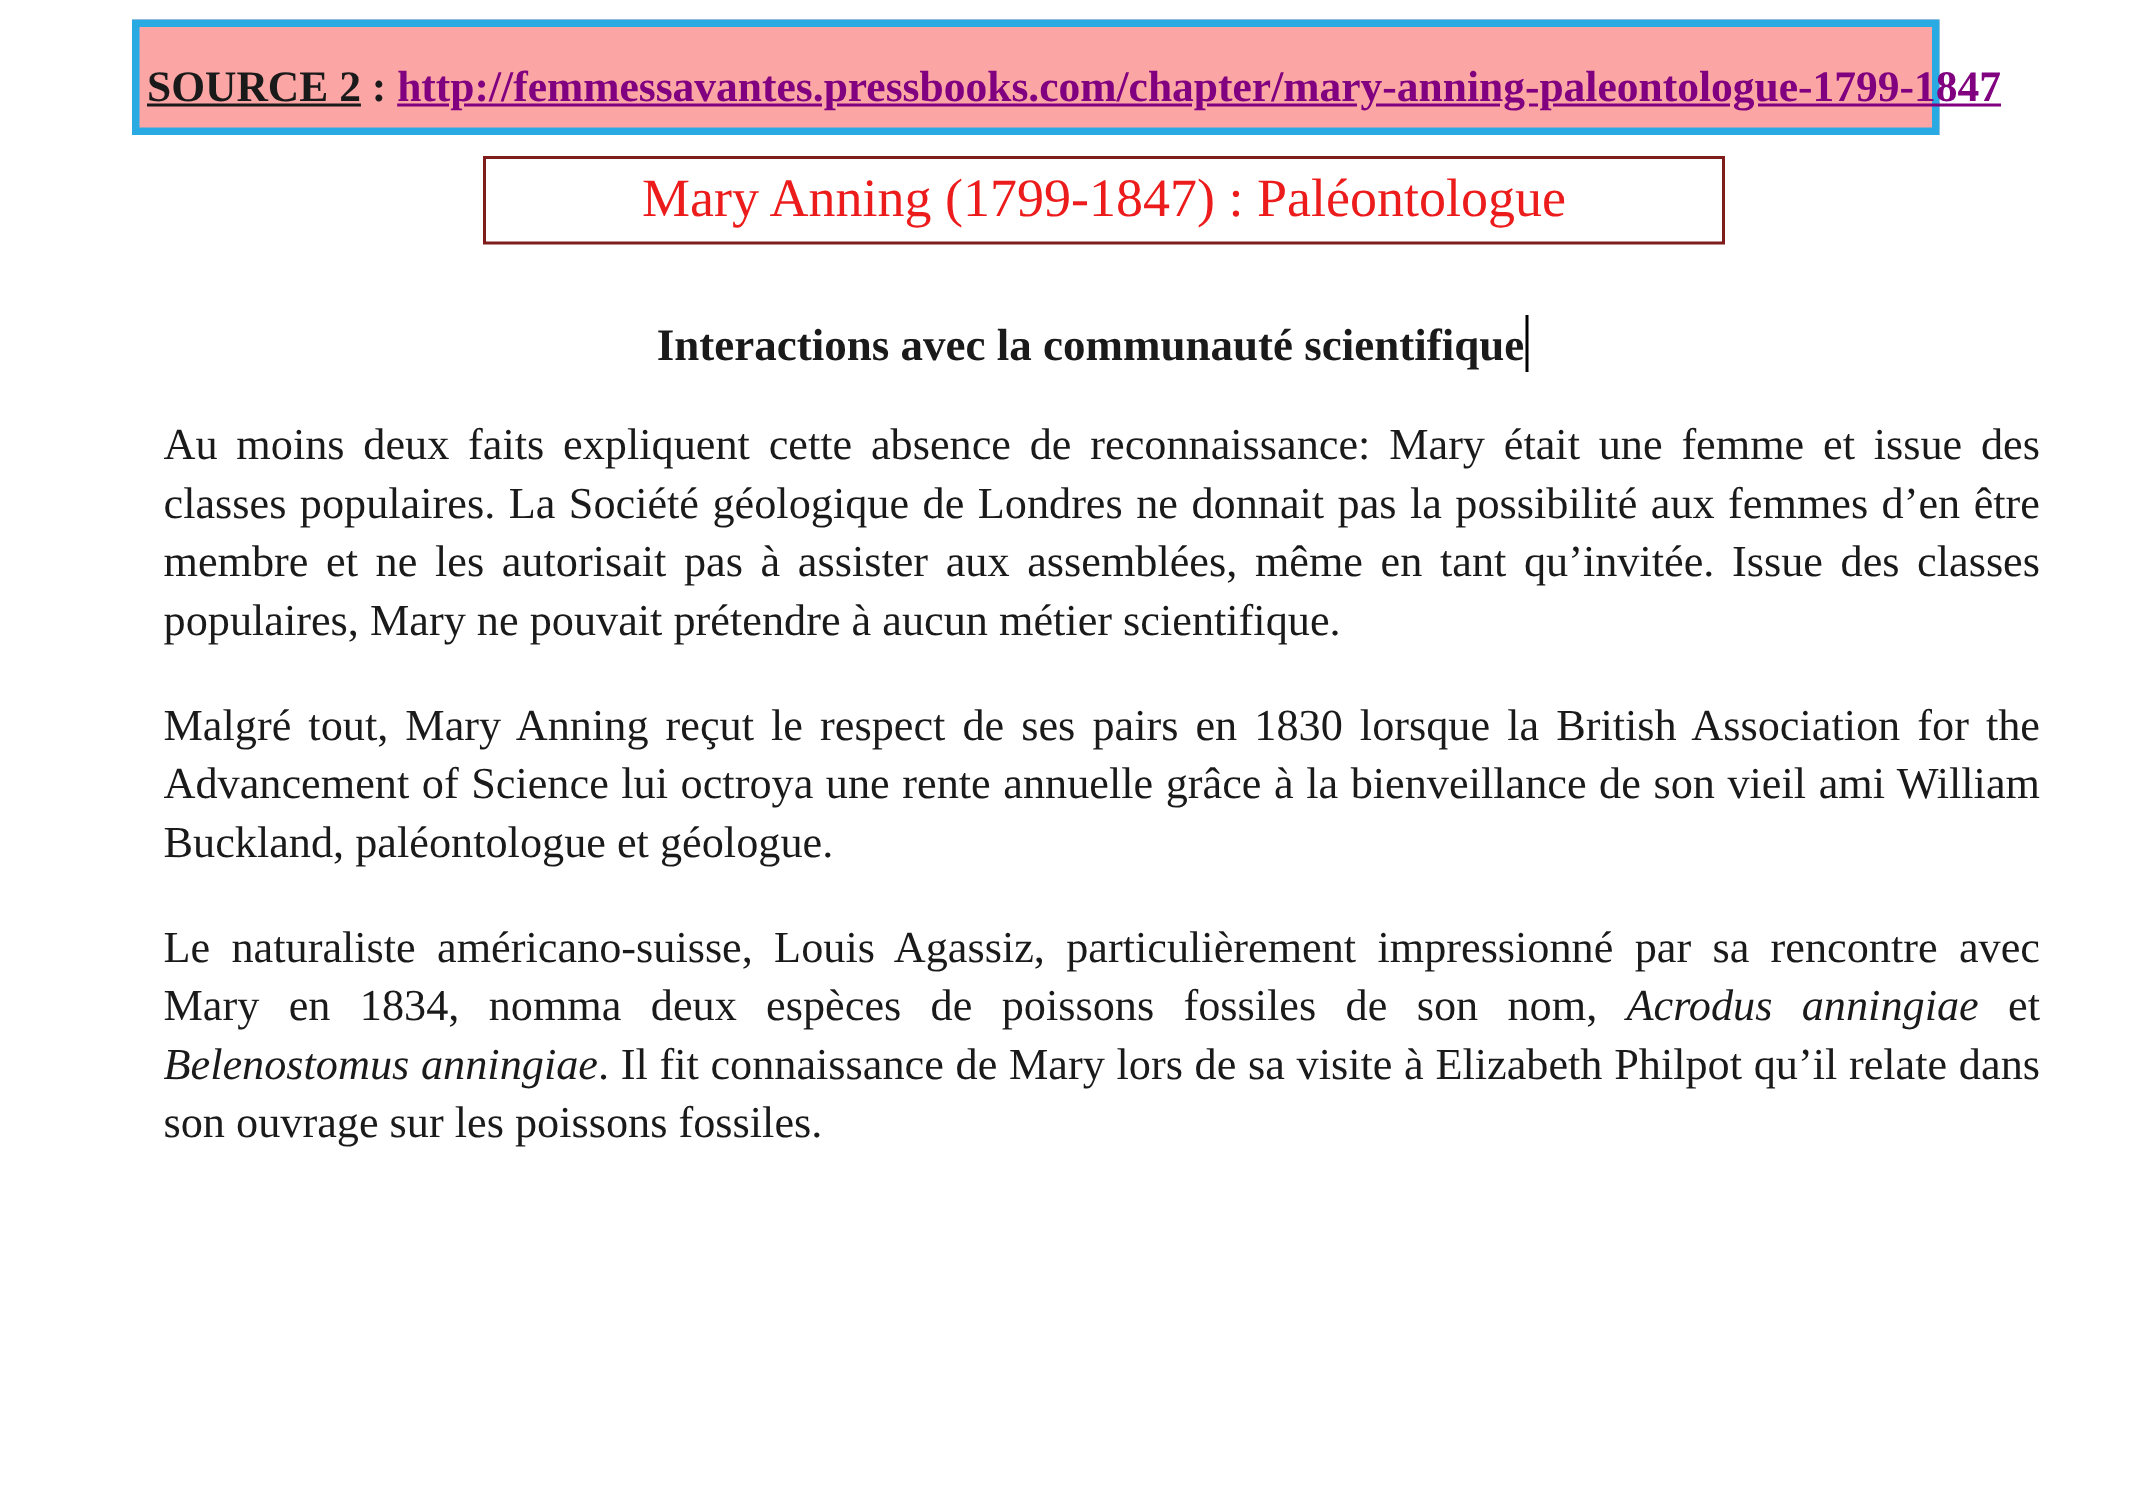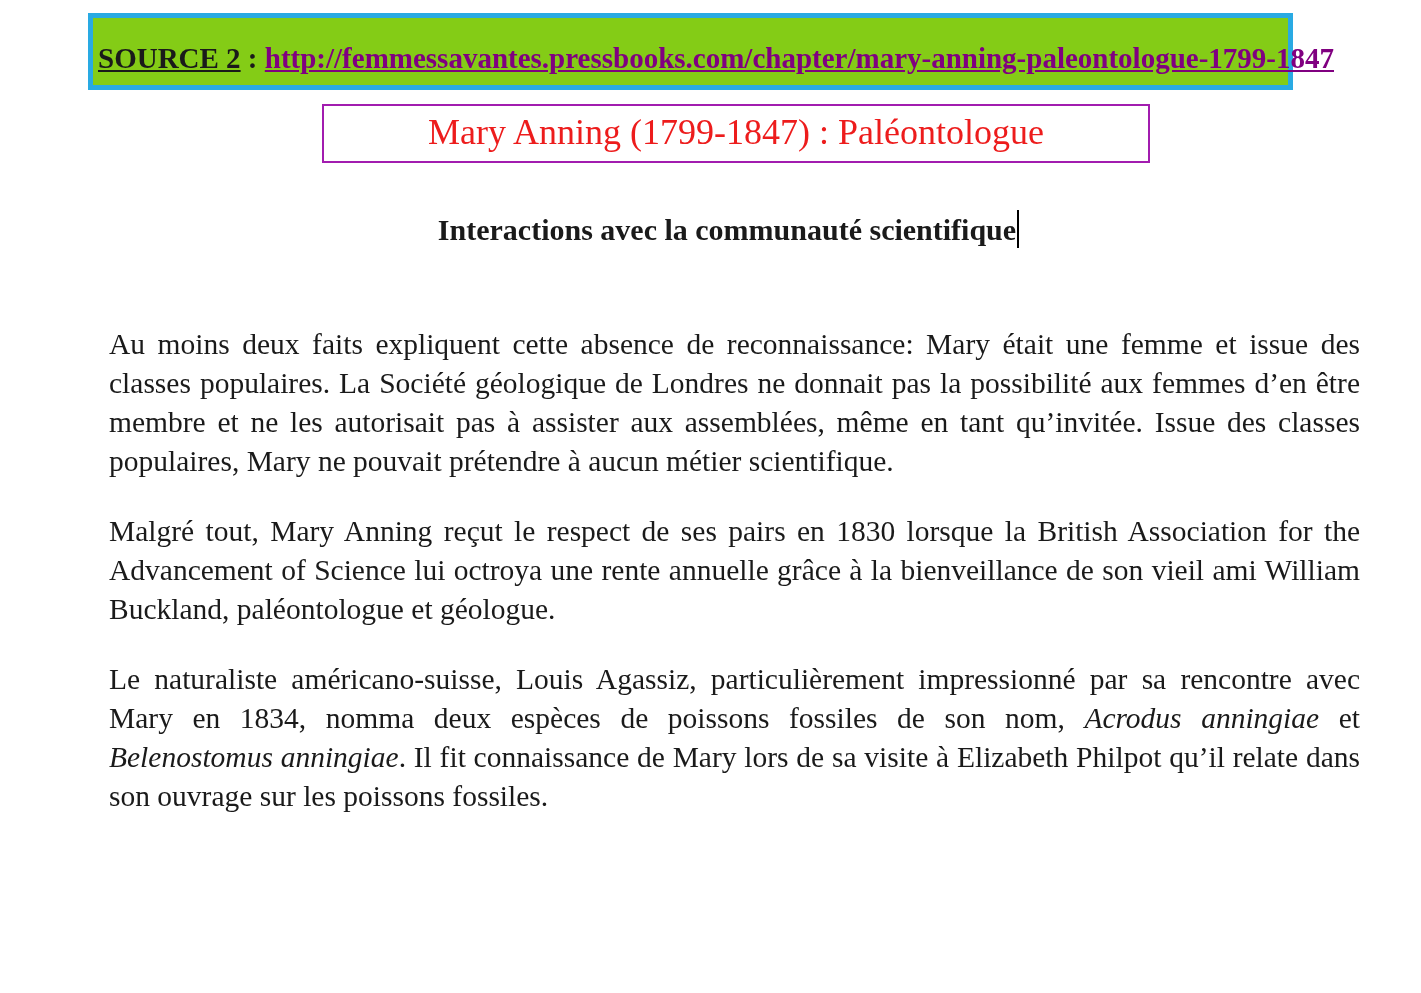--- a/index.html
+++ b/index.html
@@ -22,21 +22,21 @@
   }
 
   
   .source-box {
     position: absolute;
     left: 88px;
     top: 13px;
     width: 1205px;
     height: 77px;
     border: 5px solid var(--source-border);
-    background: #84cc16;
+    background: #fca5a5;
     display: flex;
     align-items: center;
     padding: 14px 8px 0 5px;
     font-size: 29px;
     font-weight: bold;
     white-space: nowrap;
   }
   .source-label {
     text-decoration: underline;
     color: #1a1a1a;
@@ -47,21 +47,21 @@
     cursor: pointer;
   }
 
   
   .title-box {
     position: absolute;
     left: 322px;
     top: 104px;
     width: 828px;
     height: 59px;
-    border: 2px solid #a21caf;
+    border: 2px solid #7f1d1d;
     background: #ffffff;
     text-align: center;
     overflow: hidden;
   }
   .title-text {
     display: inline-block;
     color: var(--title);
     font-size: 36px;
     line-height: 53px;
     white-space: nowrap;
@@ -73,21 +73,21 @@
     left: 97px;
     top: 210px;
     width: 1263px;
     cursor: text;
   }
   .heading {
     text-align: center;
     font-weight: bold;
     font-size: 30px;
     line-height: 40px;
-    margin: 0 0 75px 0;
+    margin: 0 0 27px 0;
   }
   .caret {
     display: inline-block;
     width: 2px;
     height: 38px;
     background: var(--caret);
     vertical-align: -8px;
     margin-left: 1px;
   }
   #paragraphs p {

